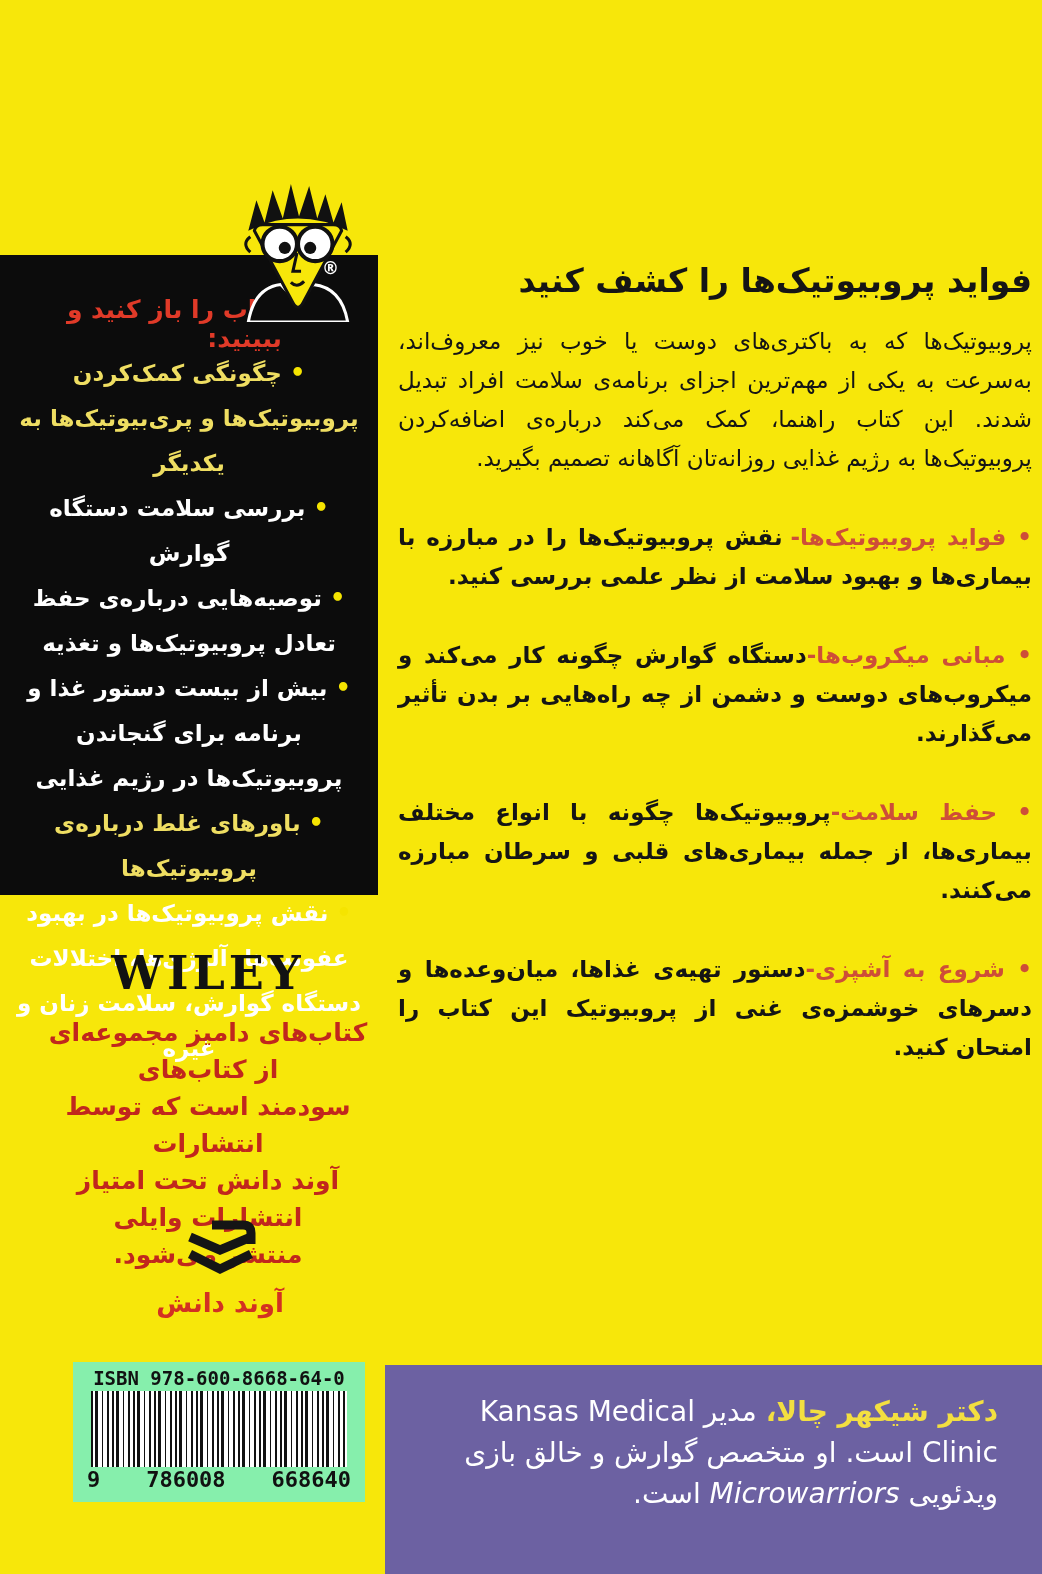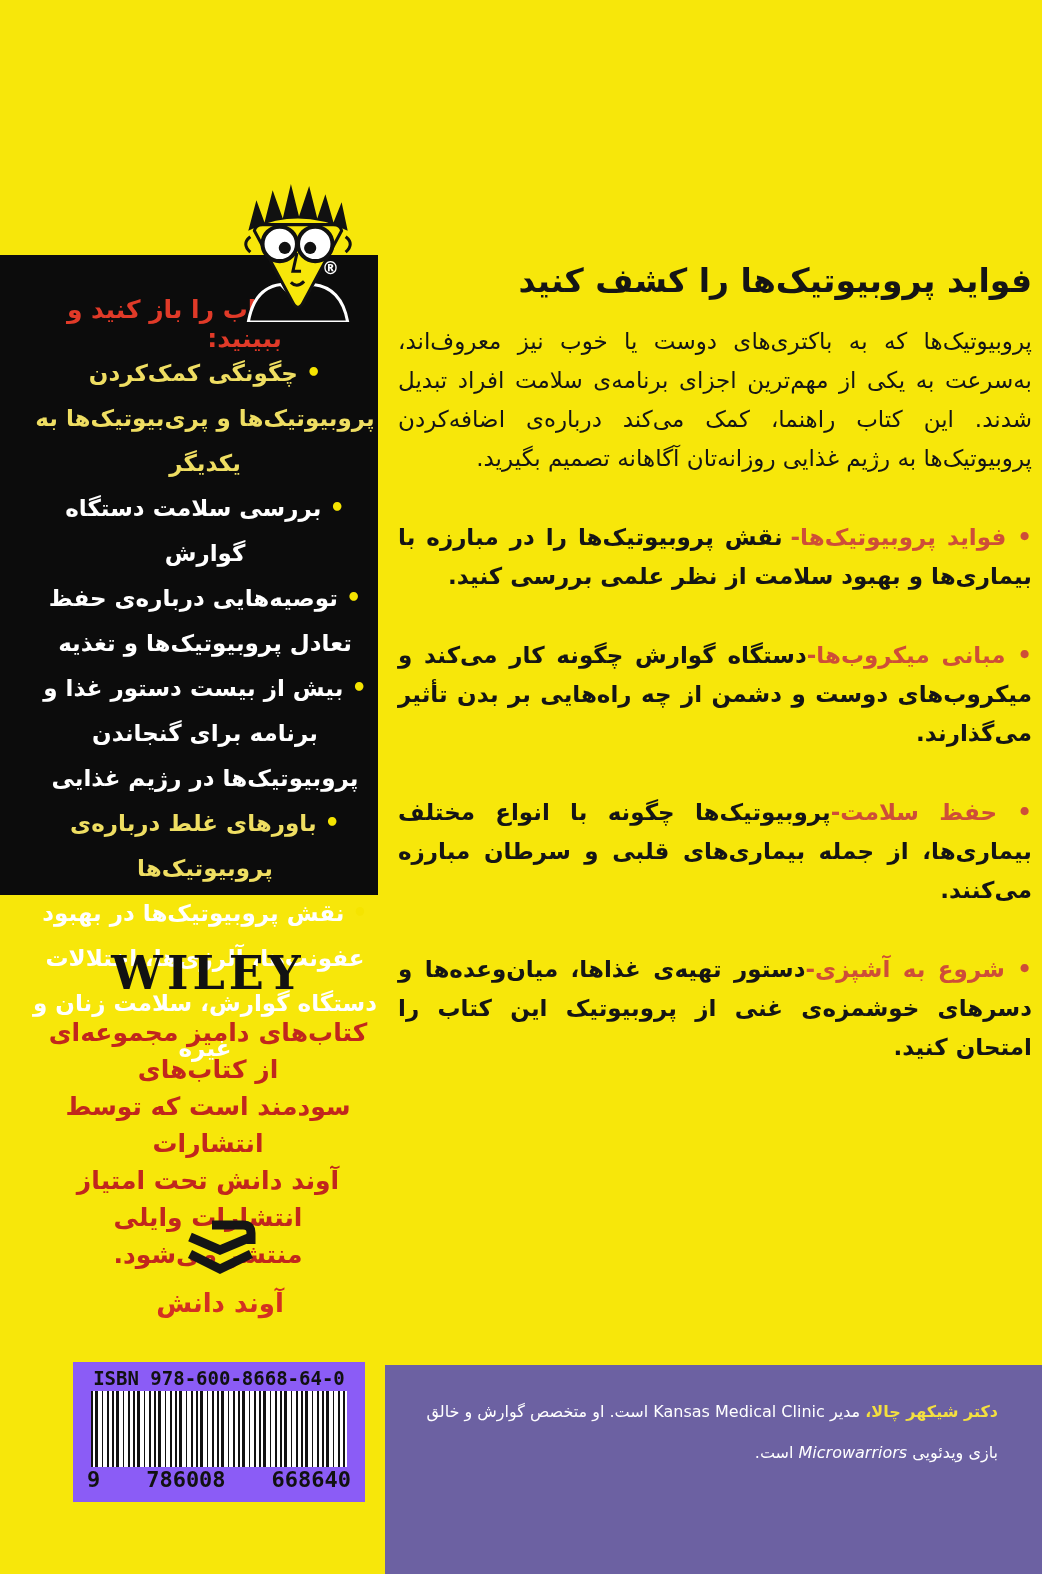--- a/index.html
+++ b/index.html
@@ -4,21 +4,21 @@
 <style>
   html,body{margin:0;padding:0;}
   body{width:1042px;height:1574px;position:relative;overflow:hidden;
        font-family:"DejaVu Sans", sans-serif;}
   .cover{position:absolute;inset:0;background:#F7E70A;}
 
   
   .panel{position:absolute;left:0;top:255px;width:378px;height:640px;background:#0C0C0C;}
   .panel-header{position:absolute;top:40px;left:0;right:96px;text-align:right;direction:rtl;
                 font-size:25px;font-weight:bold;}
-  .panel-list{position:absolute;top:96px;left:16px;width:100%;padding:0 16px;box-sizing:border-box;
+  .panel-list{position:absolute;top:96px;left:0;width:100%;padding:0 16px;box-sizing:border-box;
               direction:rtl;}
   .panel-item{font-size:23px;font-weight:bold;line-height:45px;text-align:center;}
   .panel-item .bullet{font-size:24px;}
 
   
   .dummies-head{position:absolute;left:232px;top:180px;width:132px;height:142px;z-index:3;}
   .reg-mark{position:absolute;left:322px;top:258px;z-index:4;color:#fff;font-size:17px;
             font-weight:bold;}
 
   
@@ -33,34 +33,34 @@
   .wiley-logo{font-family:"DejaVu Serif","Liberation Serif",serif;font-weight:bold;
               font-size:46px;letter-spacing:4px;color:#121212;}
   .license{margin-top:14px;direction:rtl;font-size:25px;line-height:37px;font-weight:bold;}
 
   
   .imprint{position:absolute;left:140px;top:1218px;width:160px;text-align:center;}
   .imprint svg{display:block;margin:0 auto;}
   .imprint-name{margin-top:10px;font-size:26px;font-weight:bold;direction:rtl;}
 
   
-  .barcode-box{position:absolute;left:73px;top:1362px;width:292px;height:140px;background:#8b5cf6;
+  .barcode-box{position:absolute;left:73px;top:1362px;width:292px;height:140px;background:#86efac;
                box-sizing:border-box;text-align:center;}
   .isbn-label{font-family:"DejaVu Sans Mono",monospace;font-weight:bold;font-size:19px;
               letter-spacing:0px;color:#111;margin-top:5px;white-space:nowrap;}
   .bars{height:76px;margin:2px 18px 0 18px;
         background:repeating-linear-gradient(90deg,#111 0 2px,#fff 2px 4px,#111 4px 7px,
                    #fff 7px 11px,#111 11px 12px,#fff 12px 16px,#111 16px 18px,#fff 18px 21px);}
   .digits{display:flex;justify-content:space-between;padding:0 14px;
           font-family:"DejaVu Sans Mono",monospace;font-weight:bold;font-size:22px;color:#111;}
 
   
   .author-box{position:absolute;left:385px;top:1365px;width:657px;height:209px;background:#6C61A2;
               box-sizing:border-box;padding:26px 44px 0 36px;direction:rtl;text-align:right;
-              color:#fff;font-size:16px;line-height:41px;}
+              color:#fff;font-size:28px;line-height:41px;}
   .author-box .latin{direction:ltr;unicode-bidi:embed;}
   .author-box .game{font-style:italic;}
 </style>
 </head>
 <body>
 
 <div class="cover">
 
   <svg class="dummies-head" viewBox="0 0 130 140" xmlns="http://www.w3.org/2000/svg">
 

